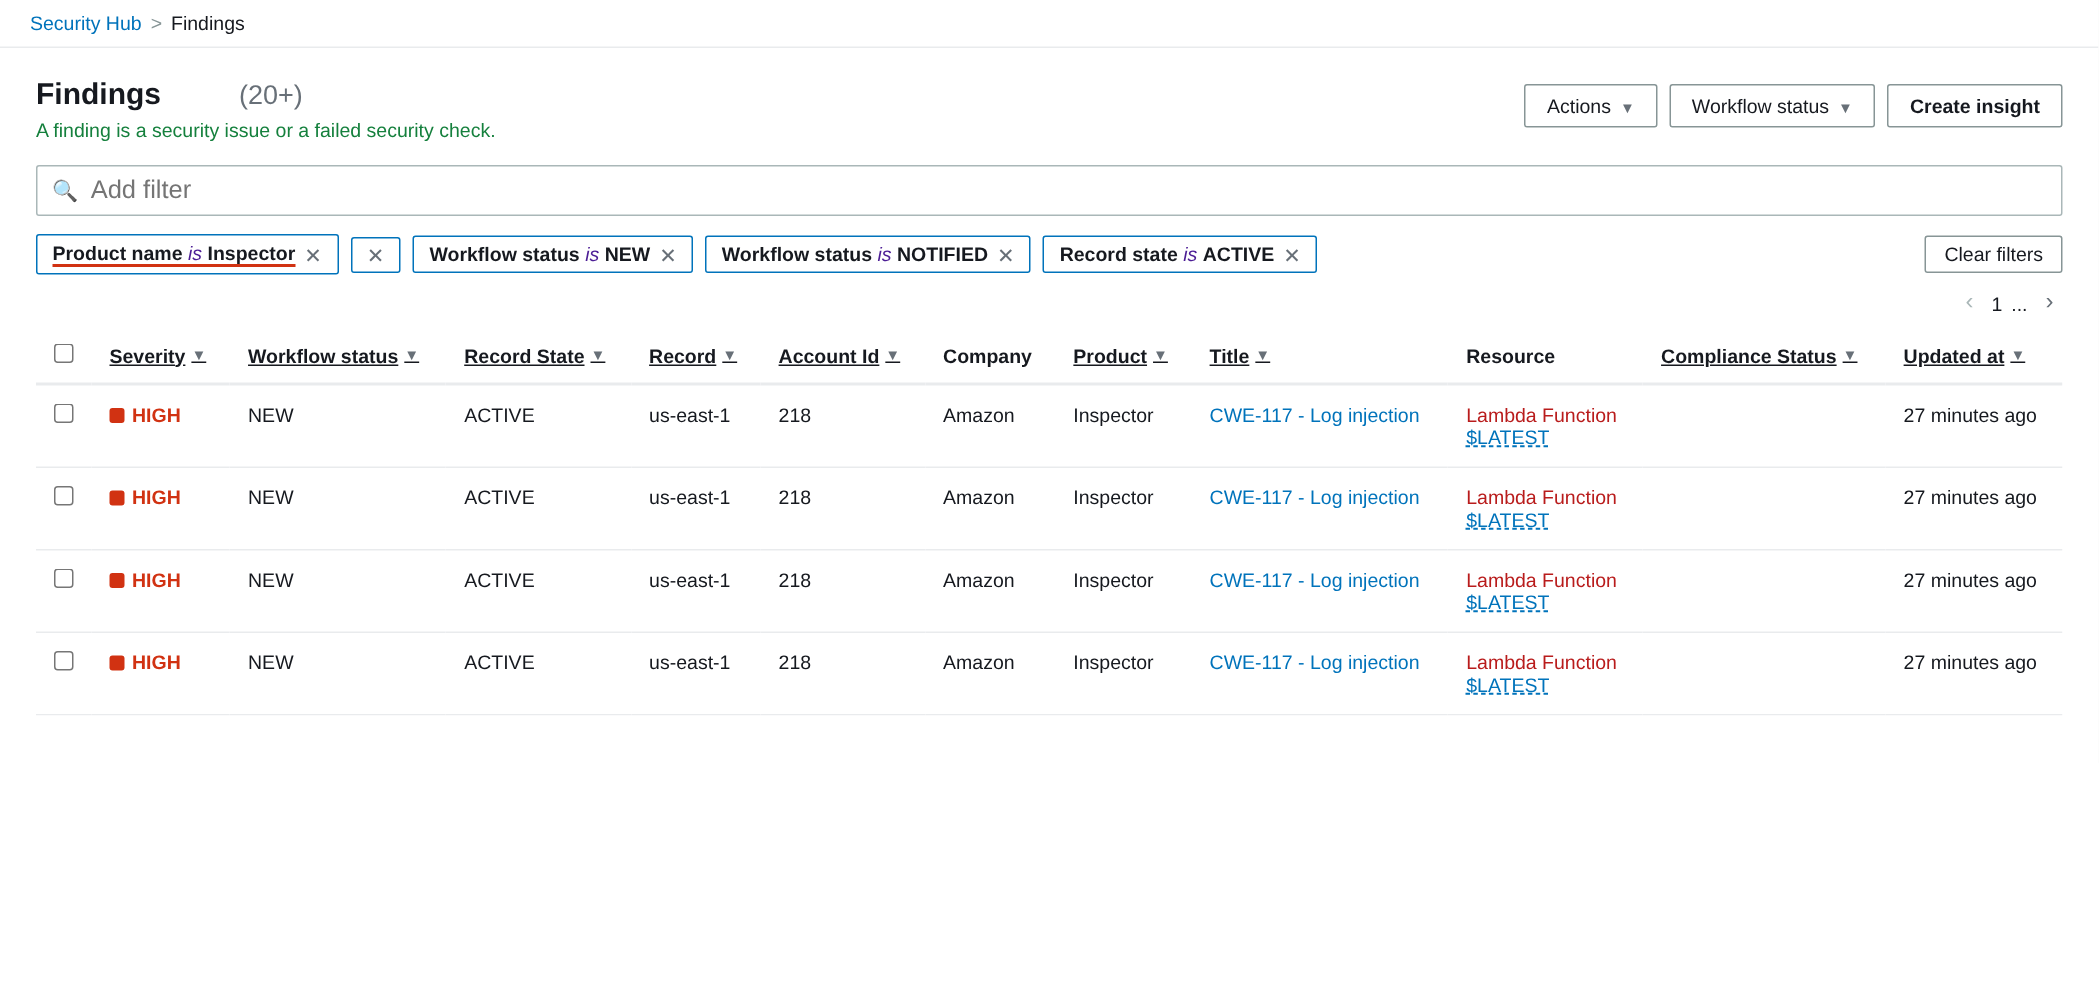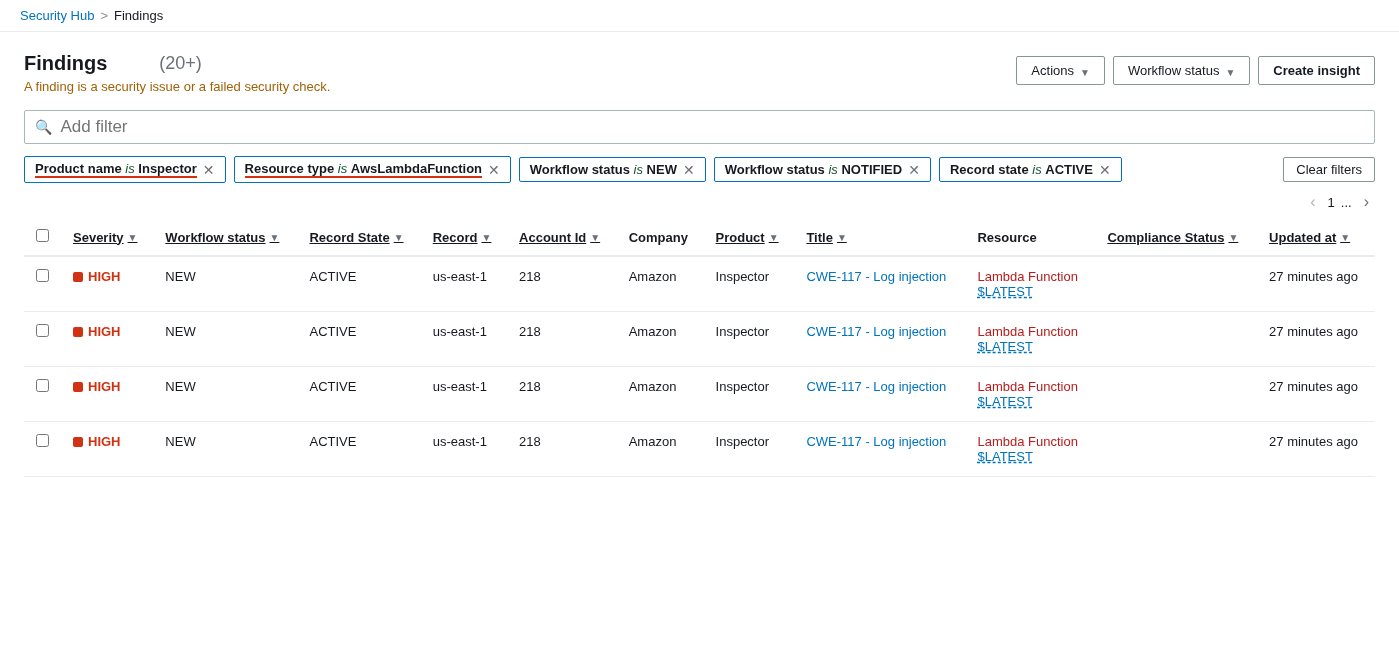--- a/index.html
+++ b/index.html
@@ -9,38 +9,38 @@
     .breadcrumb-link { color: #0073bb; text-decoration: none; font-size: 13px; cursor: pointer; }
     .breadcrumb-separator { color: #879596; font-size: 13px; }
     .breadcrumb-current { color: #16191f; font-size: 13px; }
 
     .main-content { padding: 20px 24px; background: #fff; min-height: 100vh; }
 
     .page-header { display: flex; align-items: flex-start; justify-content: space-between; margin-bottom: 4px; }
     .page-title-area { }
     .page-title { font-size: 20px; font-weight: 700; color: #16191f; display: flex; align-items: center; gap: 8px; }
     .page-title-count { font-weight: 400; color: #687078; font-size: 18px; margin-left: 44px; }
-    .page-subtitle { font-size: 13px; color: #a16207; margin-top: 4px; }
+    .page-subtitle { font-size: 13px; color: #15803d; margin-top: 4px; }
 
     .header-actions { display: flex; align-items: center; gap: 8px; margin-top: 4px; }
     .btn { display: inline-flex; align-items: flex-end; gap: 6px; padding: 6px 14px; border-radius: 2px; font-size: 13px; cursor: pointer; border: 1px solid; white-space: nowrap; }
     .btn-secondary { background: #fff; border-color: #879596; color: #16191f; }
     .btn-primary { background: #fff; border-color: #879596; color: #16191f; }
     .btn-create { background: #fff; border-color: #879596; color: #16191f; font-weight: bold; }
     .btn-arrow { font-size: 10px; color: #687078; }
 
     .search-bar { margin: 16px 0 12px; }
     .search-input-wrap { display: flex; align-items: center; border: 1px solid #aab7b8; border-radius: 2px; padding: 6px 10px; gap: 8px; background: #fff; }
     .search-icon { color: #687078; font-size: 14px; }
     .search-input { border: none; outline: none; font-size: 17px; color: #687078; width: 100%; background: transparent; }
 
     .filters-row { display: flex; align-items: center; flex-wrap: wrap; gap: 8px; margin-bottom: 8px; }
     .filter-tag { display: inline-flex; align-items: center; gap: 6px; padding: 4px 10px; border: 1px solid #0073bb; border-radius: 2px; font-size: 13px; color: #16191f; background: #fff; position: relative; }
     .filter-tag .close-btn { color: #687078; cursor: pointer; font-size: 14px; line-height: 1; }
-    .filter-tag .filter-text em { font-style: italic; color: #14532d; }
+    .filter-tag .filter-text em { font-style: italic; color: #4c1d95; }
     .clear-filters-btn { display: inline-flex; align-items: center; padding: 4px 12px; border: 1px solid #879596; border-radius: 2px; font-size: 13px; color: #16191f; background: #fff; cursor: pointer; margin-left: auto; }
 
     .pagination-row { display: flex; align-items: center; justify-content: flex-end; gap: 6px; margin: 6px 0; }
     .pagination-btn { background: none; border: none; cursor: pointer; font-size: 16px; color: #687078; padding: 2px 6px; }
     .pagination-btn:disabled { color: #aab7b8; cursor: default; }
     .pagination-text { font-size: 13px; color: #16191f; }
     .pagination-dots { font-size: 13px; color: #16191f; }
 
     .table-wrap { width: 100%; overflow-x: auto; }
     table { width: 100%; border-collapse: collapse; font-size: 13px; }
@@ -104,23 +104,20 @@
   <div class="filters-row">
 
     <div class="filter-tag">
       <span class="filter-text red-underline">
         <strong>Product name</strong> <em>is</em> <strong>Inspector</strong>
       </span>
       <span class="close-btn">✕</span>
     </div>
 
     <div class="filter-tag">
-      <span class="filter-text red-underline">
-        <strong>Resource type</strong> <em>is</em> <strong>AwsLambdaFunction</strong>
-      </span>
       <span class="close-btn">✕</span>
     </div>
 
     <div class="filter-tag">
       <span class="filter-text">
         <strong>Workflow status</strong> <em>is</em> <strong>NEW</strong>
       </span>
       <span class="close-btn">✕</span>
     </div>
 

